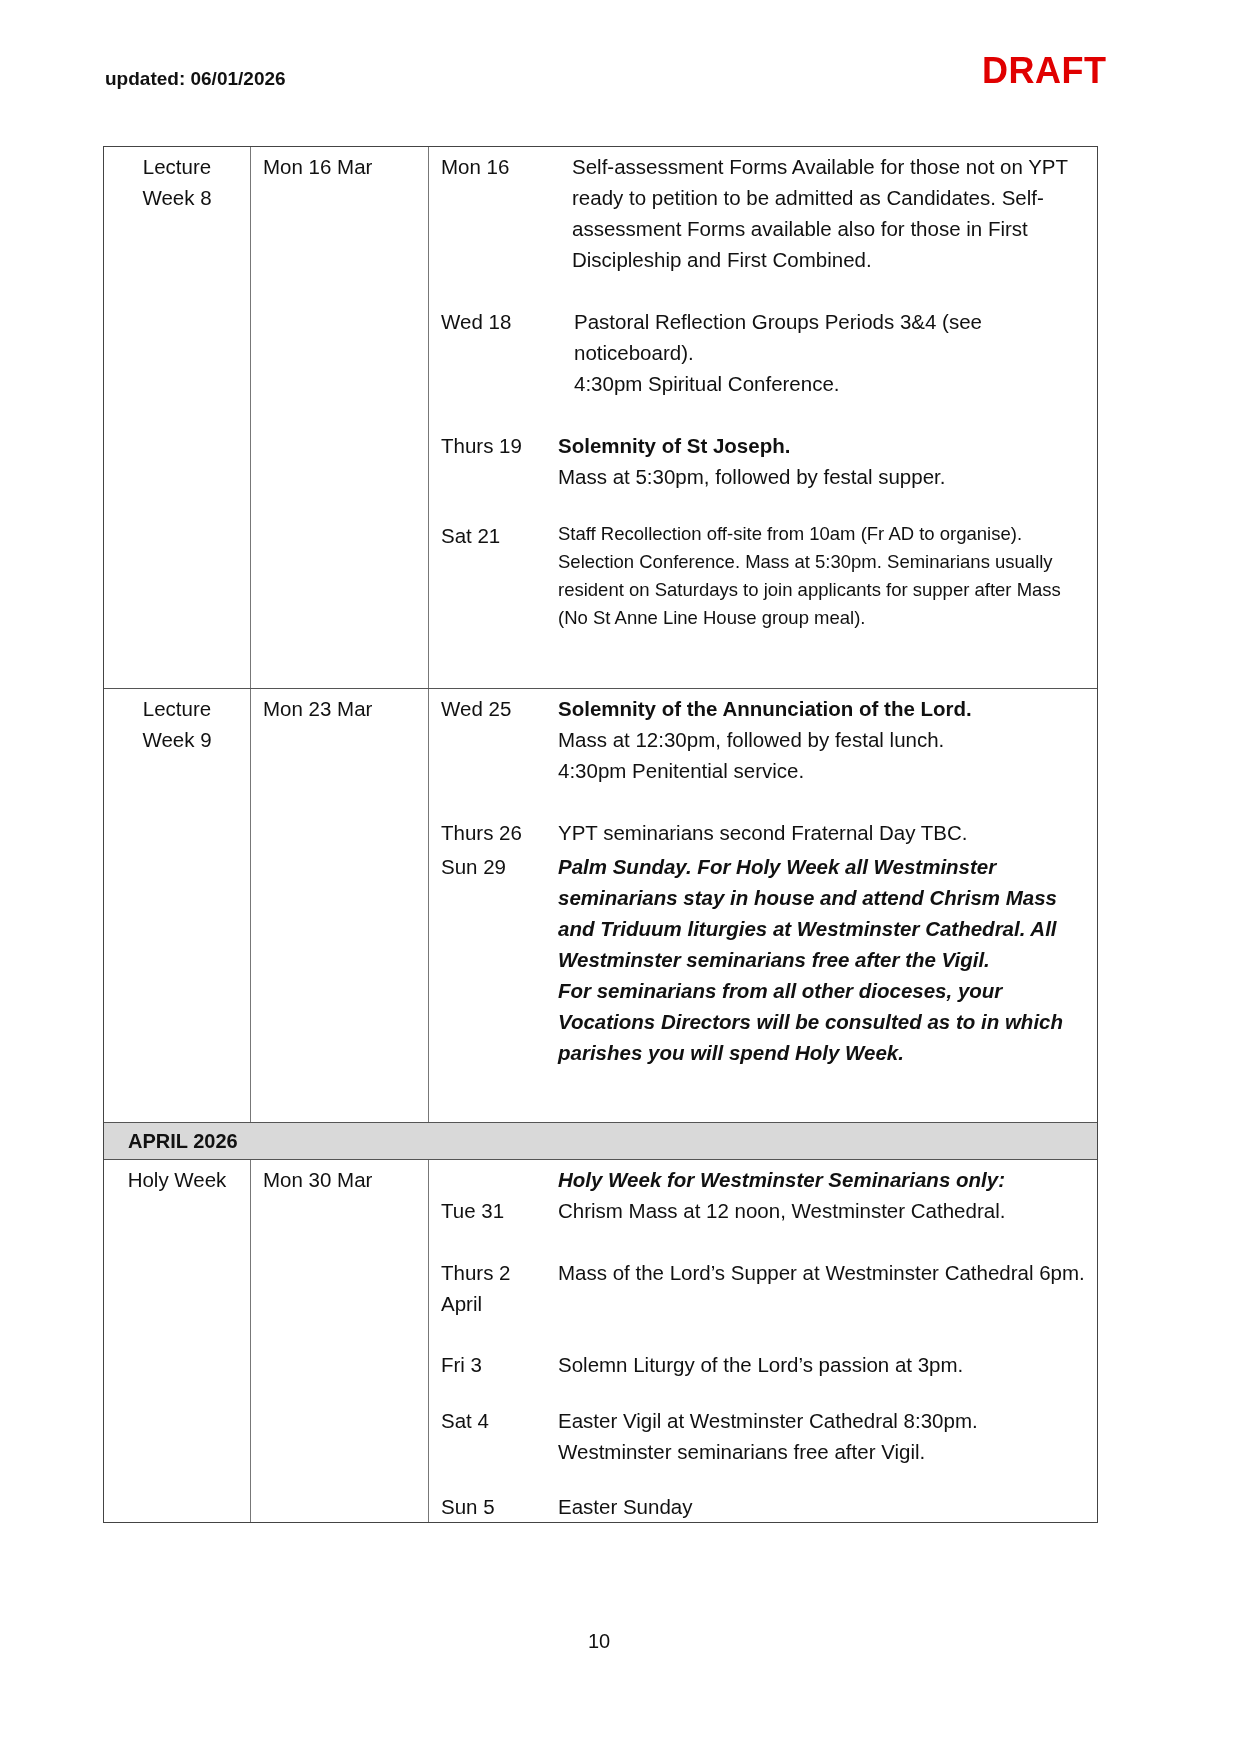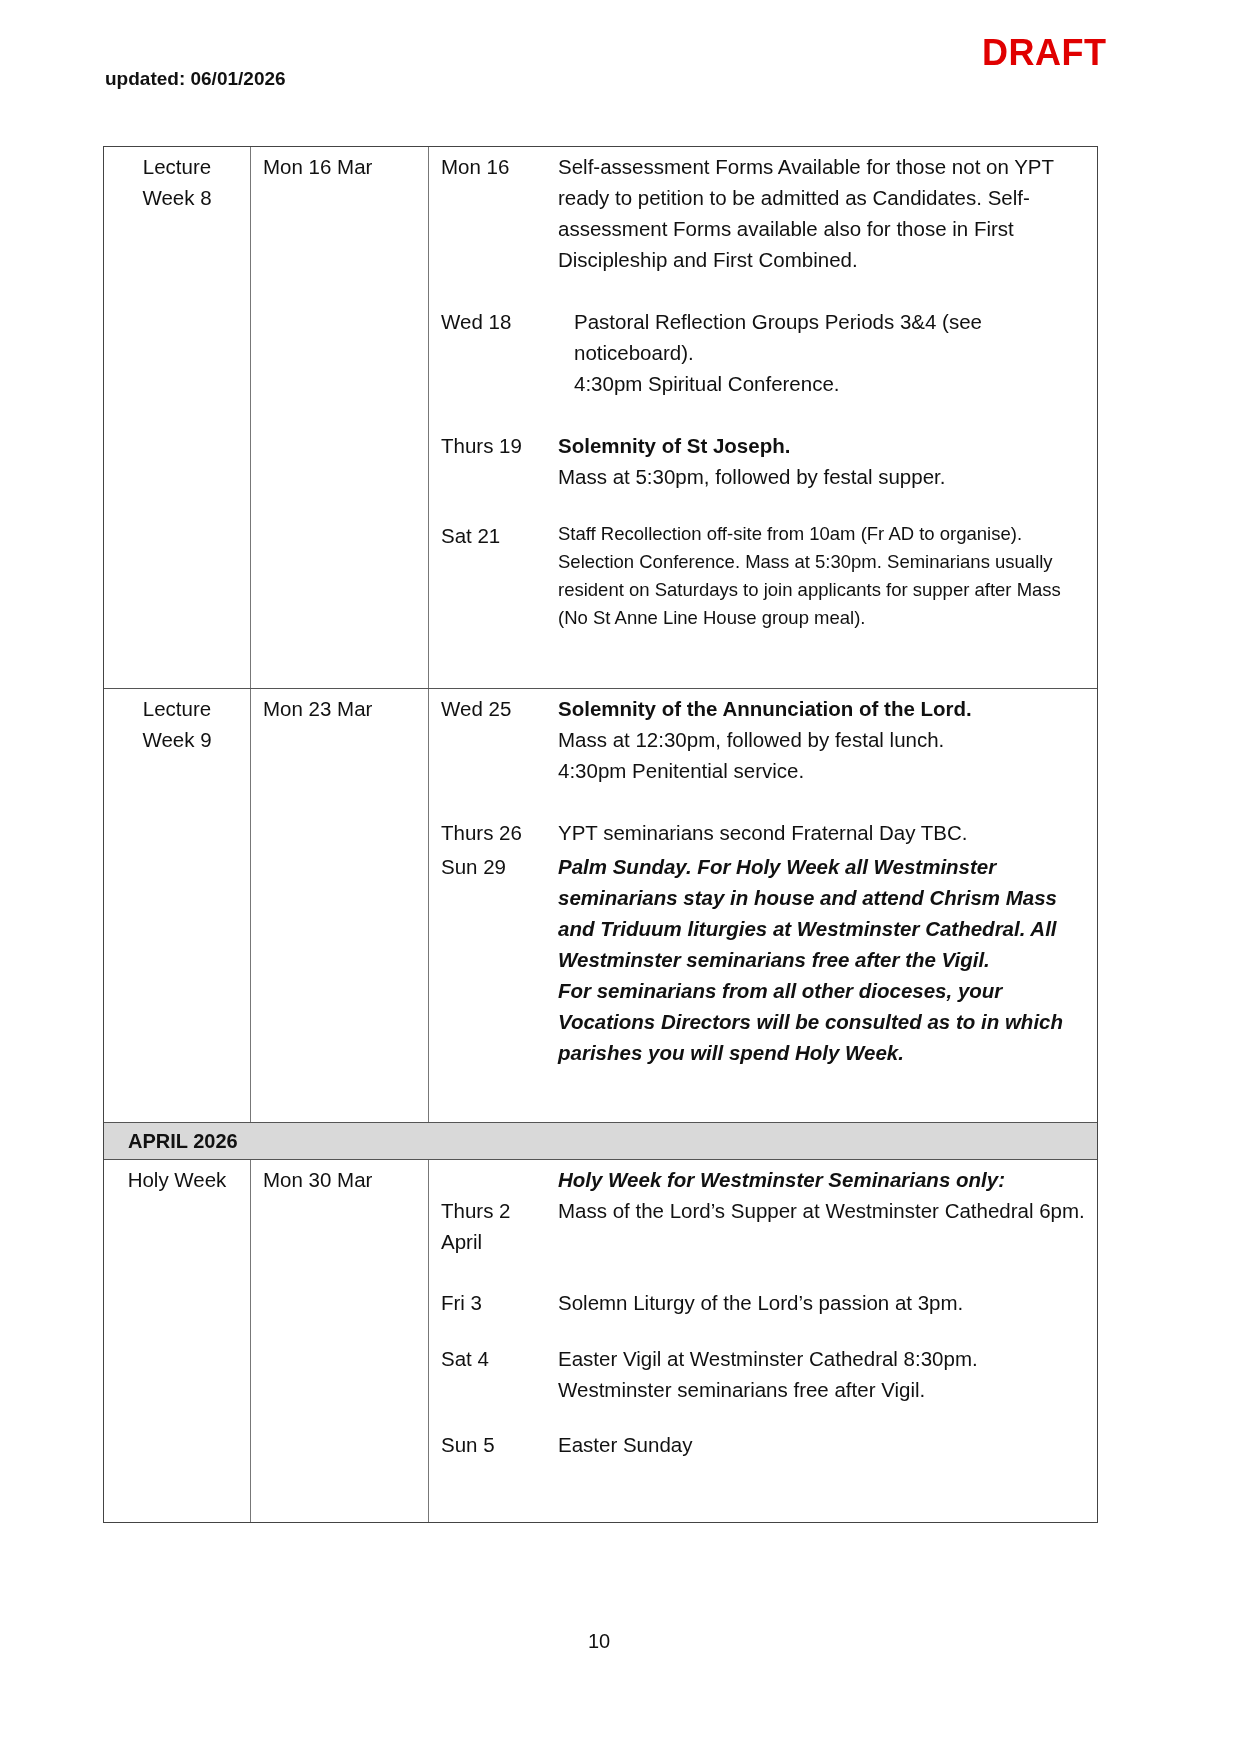--- a/index.html
+++ b/index.html
@@ -1,19 +1,19 @@
 <!DOCTYPE html>
 <html><head>
 <meta charset="utf-8">
 <style>
   html, body { margin:0; padding:0; background:#ffffff; }
   body { width:1241px; height:1755px; position:relative; overflow:hidden;
          font-family:"Liberation Sans", sans-serif; color:#111; }
   .updated { position:absolute; left:105px; top:68px; font-size:19px; font-weight:bold; color:#111; }
-  .draft { position:absolute; left:982px; top:32px; font-size:36px; font-weight:bold; color:#e00000; letter-spacing:0.5px; }
+  .draft { position:absolute; left:982px; top:50px; font-size:36px; font-weight:bold; color:#e00000; letter-spacing:0.5px; }
   .tbl { position:absolute; left:103px; top:146px; width:995px; border:1.5px solid #444; box-sizing:border-box; }
   .row { display:flex; position:relative; }
   .row + .row, .band + .row, .row + .band { border-top:1.5px solid #555; }
   .c1 { width:147px; border-right:1.5px solid #777; text-align:center; padding-top:4px; box-sizing:border-box; }
   .c2 { width:178px; border-right:1.5px solid #777; padding:4px 0 0 12px; box-sizing:border-box; }
   .c3 { flex:1; padding:4px 10px 0 12px; box-sizing:border-box; }
   .cell-text { font-size:20.5px; line-height:31px; }
   .ev { display:flex; }
   .ev .day { width:117px; flex:none; font-size:20.5px; line-height:31px; }
   .ev .txt { flex:1; font-size:20.5px; line-height:31px; }
@@ -32,21 +32,21 @@
 
 <div class="tbl">
 
   <div class="row" style="height:541px;">
     <div class="c1 cell-text">
       <div>Lecture</div>
       <div>Week 8</div>
     </div>
     <div class="c2 cell-text">Mon 16 Mar</div>
     <div class="c3">
-      <div class="ev" style="height:155px;">
+      <div class="ev" style="height:155px;gap:14px;">
         <div class="day">Mon 16</div>
         <div class="txt">
           <div>Self-assessment Forms Available for those not on YPT ready to petition to be admitted as Candidates. Self-assessment Forms available also for those in First Discipleship and First Combined.</div>
         </div>
       </div>
       <div class="ev" style="height:124px;gap:16px;">
         <div class="day">Wed 18</div>
         <div class="txt">
           <div>Pastoral Reflection Groups Periods 3&amp;4 (see noticeboard).</div>
           <div>4:30pm Spiritual Conference.</div>
@@ -103,20 +103,26 @@
   <div class="band">APRIL 2026</div>
 
   <div class="row" style="height:362px;">
     <div class="c1 cell-text">Holy Week</div>
     <div class="c2 cell-text">Mon 30 Mar</div>
     <div class="c3">
       <div class="ev">
         <div class="day"></div>
         <div class="txt bi">Holy Week for Westminster Seminarians only:</div>
       </div>
+      <div class="ev" style="height:62px;">
+        <div class="day">Tue 31</div>
+        <div class="txt">
+          <div>Chrism Mass at 12 noon, Westminster Cathedral.</div>
+        </div>
+      </div>
       <div class="ev" style="height:92px;">
         <div class="day" style="width:100px;margin-right:17px;">Thurs 2 April</div>
         <div class="txt">
           <div>Mass of the Lord’s Supper at Westminster Cathedral 6pm.</div>
         </div>
       </div>
       <div class="ev" style="height:56px;">
         <div class="day">Fri 3</div>
         <div class="txt">
           <div>Solemn Liturgy of the Lord’s passion at 3pm.</div>

